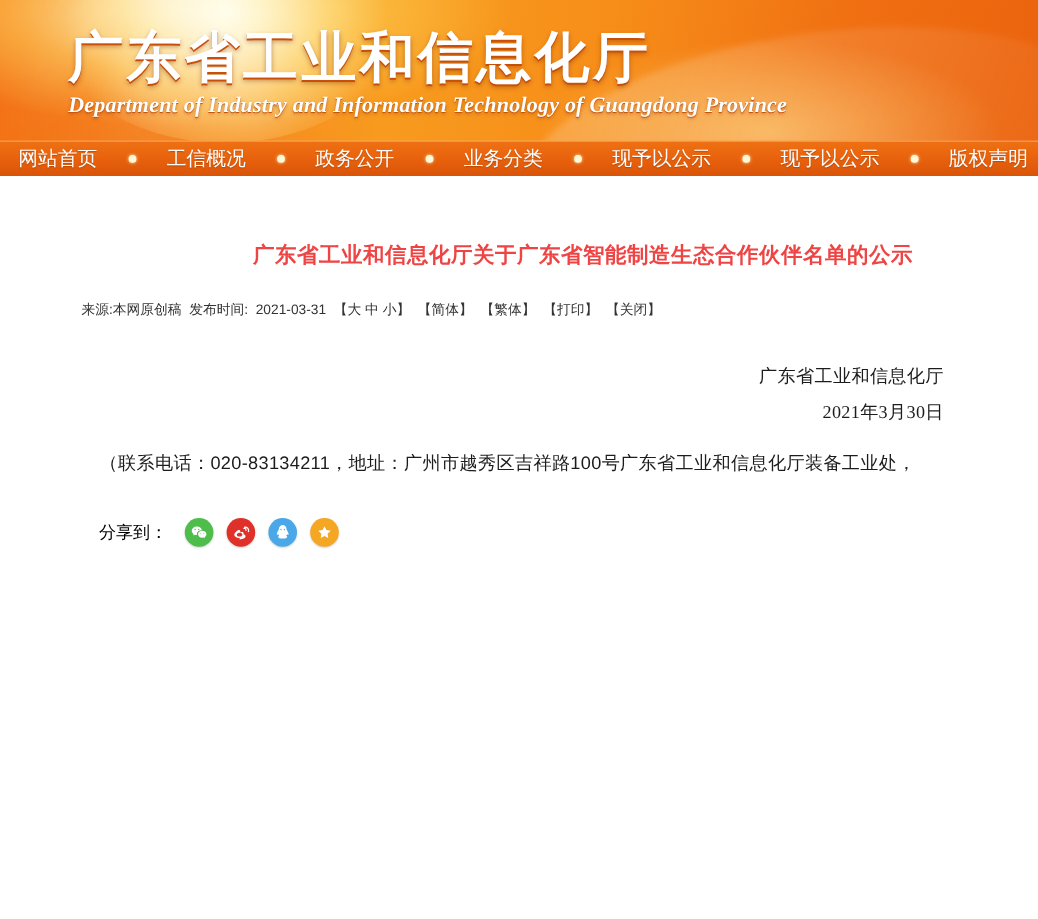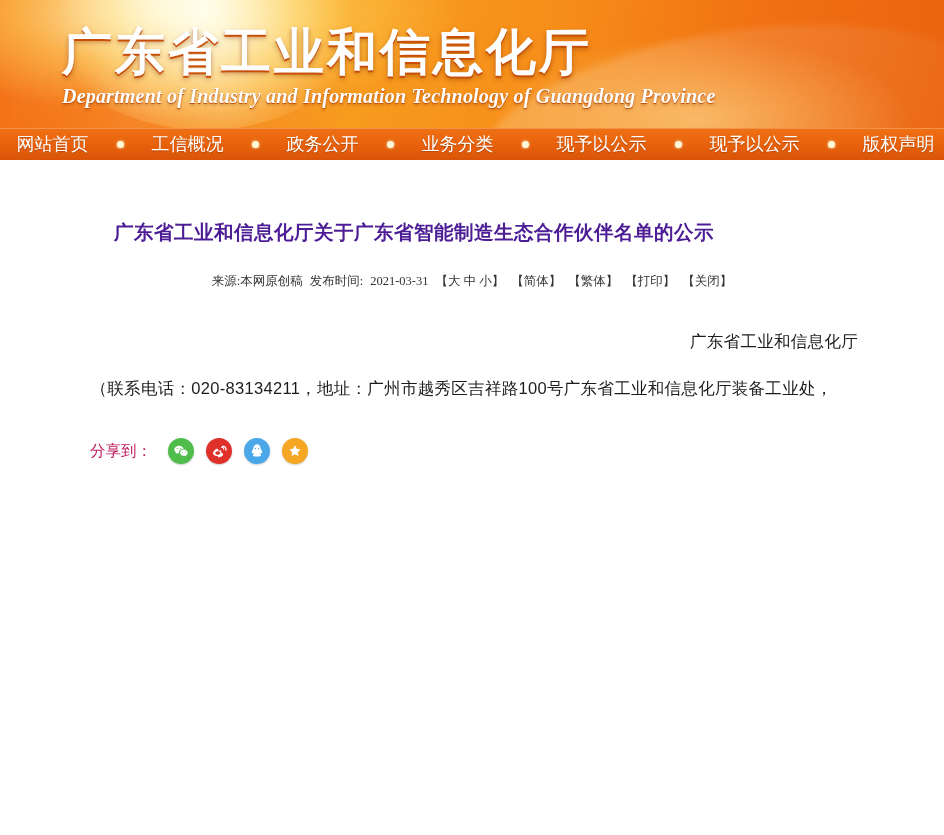--- a/index.html
+++ b/index.html
@@ -126,36 +126,35 @@
   }
 
   
   .article {
     padding: 0 74px;
     box-sizing: border-box;
   }
   .doc-title {
     margin: 0;
     padding: 58px 40px 0 40px;
-    text-align: left;
+    text-align: right;
     font-family: "Liberation Sans", sans-serif;
     font-size: 19.5px;
     font-weight: bold;
-    color: #4c1d95;
+    color: #ef4444;
     line-height: 1.5;
     letter-spacing: .5px;
   }
   .meta {
     margin-top: 24px;
-    text-align: center;
+    text-align: left;
     font-size: 12.5px;
     color: #333;
     line-height: 1.6;
     white-space: nowrap;
-    font-family: Liberation Serif, serif;
   }
   .meta .sep { display: inline-block; width: 7px; }
   .meta .lnk { color: #333; cursor: pointer; }
 
   .body-p {
     margin: 0;
     padding-top: 22px;
     font-family: "Liberation Serif", "DejaVu Serif", serif;
     font-size: 16.5px;
     color: #1c1c1c;
@@ -201,21 +200,21 @@
   
   .share {
     display: flex;
     align-items: center;
     gap: 12px;
     padding: 34px 0 0 16px;
   }
   .share-label {
     font-family: Liberation Mono, monospace;
     font-size: 15.5px;
-    color: #be185d;
+    color: #000000;
     margin-right: 4px;
   }
   .share-btn {
     width: 26px; height: 26px;
     border-radius: 50%;
     display: flex;
     align-items: center;
     justify-content: center;
     color: #fff;
     cursor: pointer;
@@ -272,20 +271,21 @@
     <h1 class="doc-title">广东省工业和信息化厅关于广东省智能制造生态合作伙伴名单的公示</h1>
 
     <div class="meta">
       <span>来源:</span><span>本网原创稿</span><span class="sep"></span><span>发布时间:</span><span class="sep"></span><span>2021-03-31</span><span class="sep"></span><span class="lnk">【大 中 小】</span><span class="sep"></span><span class="lnk">【简体】</span><span class="sep"></span><span class="lnk">【繁体】</span><span class="sep"></span><span class="lnk">【打印】</span><span class="sep"></span><span class="lnk">【关闭】</span>
     </div>
 
 
 
     <div class="sign">
       <div>广东省工业和信息化厅</div>
+      <div>2021年3月30日</div>
     </div>
 
     <div class="contact">
       <span>（联系电话：020-83134211，地址：广州市越秀区吉祥路100号广东省工业和信息化厅装备工业处，</span>
     </div>
 
     <div class="share">
       <span class="share-label">分享到：</span>
 
       <span class="share-btn sb-wechat">

